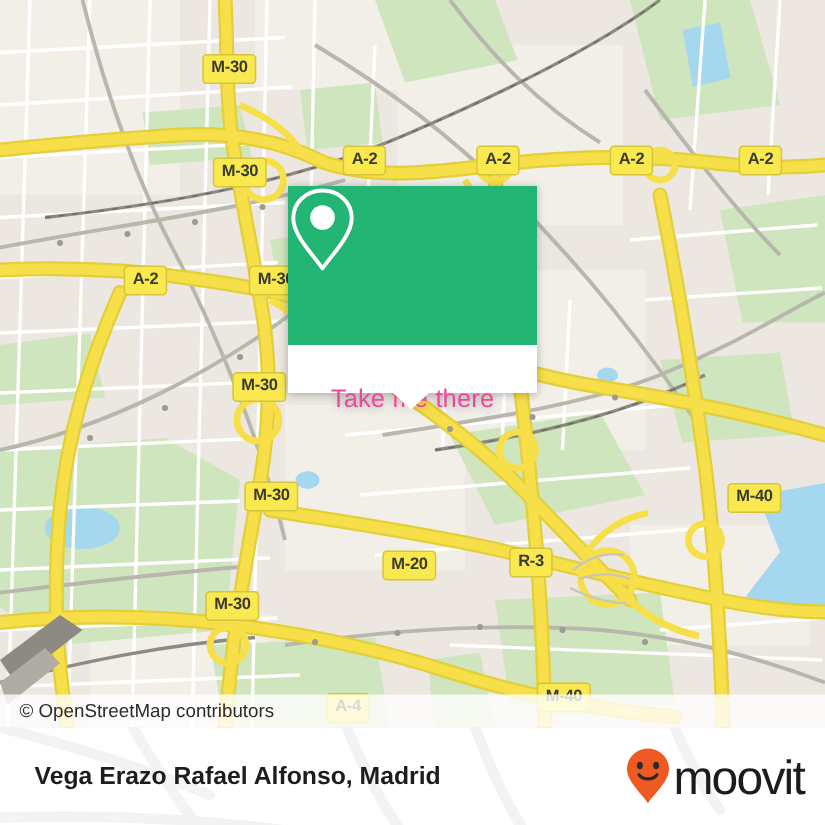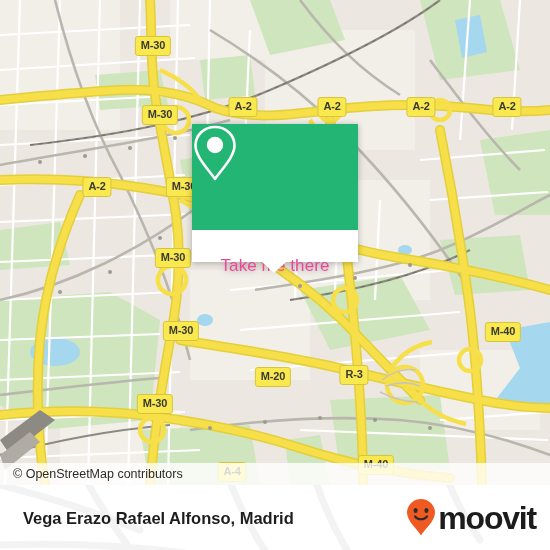--- a/index.html
+++ b/index.html
@@ -88,21 +88,21 @@
     position:absolute; left:23px; top:50%; transform:translateY(-50%);
     font-size:16.5px; color:#1d1d1d;
     white-space:nowrap;
     font-weight:bold;
   }
   .brand {
     position:absolute; right:14px; top:50%; transform:translateY(-50%);
     display:flex; align-items:center; gap:2px;
   }
   .brand-word {
-    font-size:32px; font-weight:bold; color:#1c1c1c;
+    font-size:32px; font-weight:normal; color:#1c1c1c;
     letter-spacing:-1.2px; line-height:1;
     font-family:"Liberation Sans", sans-serif;
   }
 </style>
 </head>
 <body>
 
 <div id="app">
 
   <div class="map">

